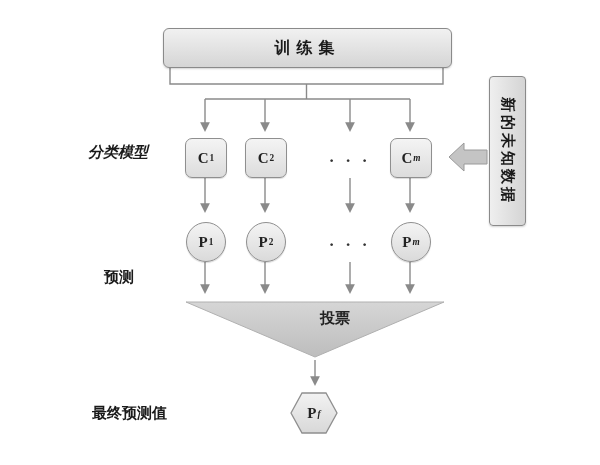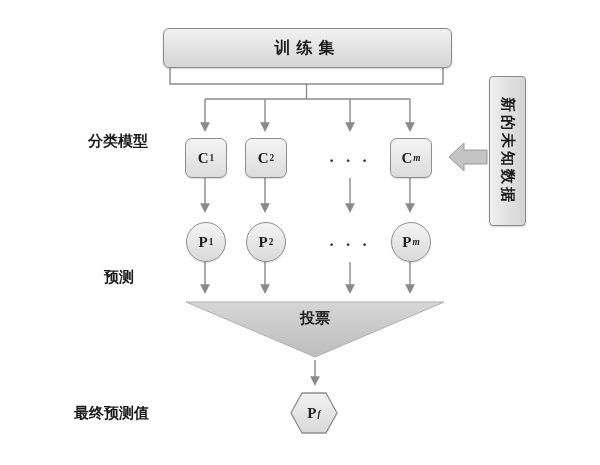--- a/index.html
+++ b/index.html
@@ -69,21 +69,21 @@
   .cn-label {
     position: absolute;
     font-weight: 600; font-size: 15px;
     color: #1a1a1a;
     white-space: nowrap;
   }
   .voting-label {
     position: absolute;
     left: 280px; top: 309px;
     width: 70px;
-    text-align: center;
+    text-align: right;
     font-weight: 600; font-size: 15px;
     color: #222;
   }
   .final-label {
     position: absolute;
     left: 293px; top: 400px;
     width: 42px; height: 27px;
     display: flex; align-items: center; justify-content: center;
     font-family: "Liberation Serif", serif;
     font-weight: 700; font-size: 15px; color: #222;
@@ -155,21 +155,21 @@
 
     <polygon points="291,413 302,393 326,393 337,413 326,433 302,433" fill="url(#hexGrad)" stroke="#8f8f8f" stroke-width="1.3"></polygon>
 
     <polygon points="449,157 464,143 464,150 487,150 487,164 464,164 464,171" stroke="#9a9a9a" stroke-width="1" fill="#c4c4c4"></polygon>
   </svg>
 
   <div class="training-box">
     <span>训练集</span>
   </div>
 
-  <div class="cn-label" style="left:88px; top:132px;">分类模型</div>
+  <div class="cn-label" style="left:88px; top:143px;font-style:italic;">分类模型</div>
 
   <div class="node-box" style="left:185px;">
     <span>C</span>
       <sub>1</sub>
   </div>
   <div class="node-box" style="left:245px;">
     <span>C</span>
       <sub>2</sub>
   </div>
   <div class="dots" style="left:325px; top:138px;">. . .</div>
@@ -193,19 +193,19 @@
     <span>P</span>
       <sub class="it">m</sub>
   </div>
 
   <div class="voting-label">投票</div>
 
   <div class="final-label">
     <span>P</span>
       <sub class="it">f</sub>
   </div>
-  <div class="cn-label" style="left:74px; top:404px;">最终预测值</div>
+  <div class="cn-label" style="left:92px; top:404px;">最终预测值</div>
 
   <div class="newdata-box">
     <div class="newdata-text">新的未知数据</div>
   </div>
 
 </div>
 
 </body></html>

